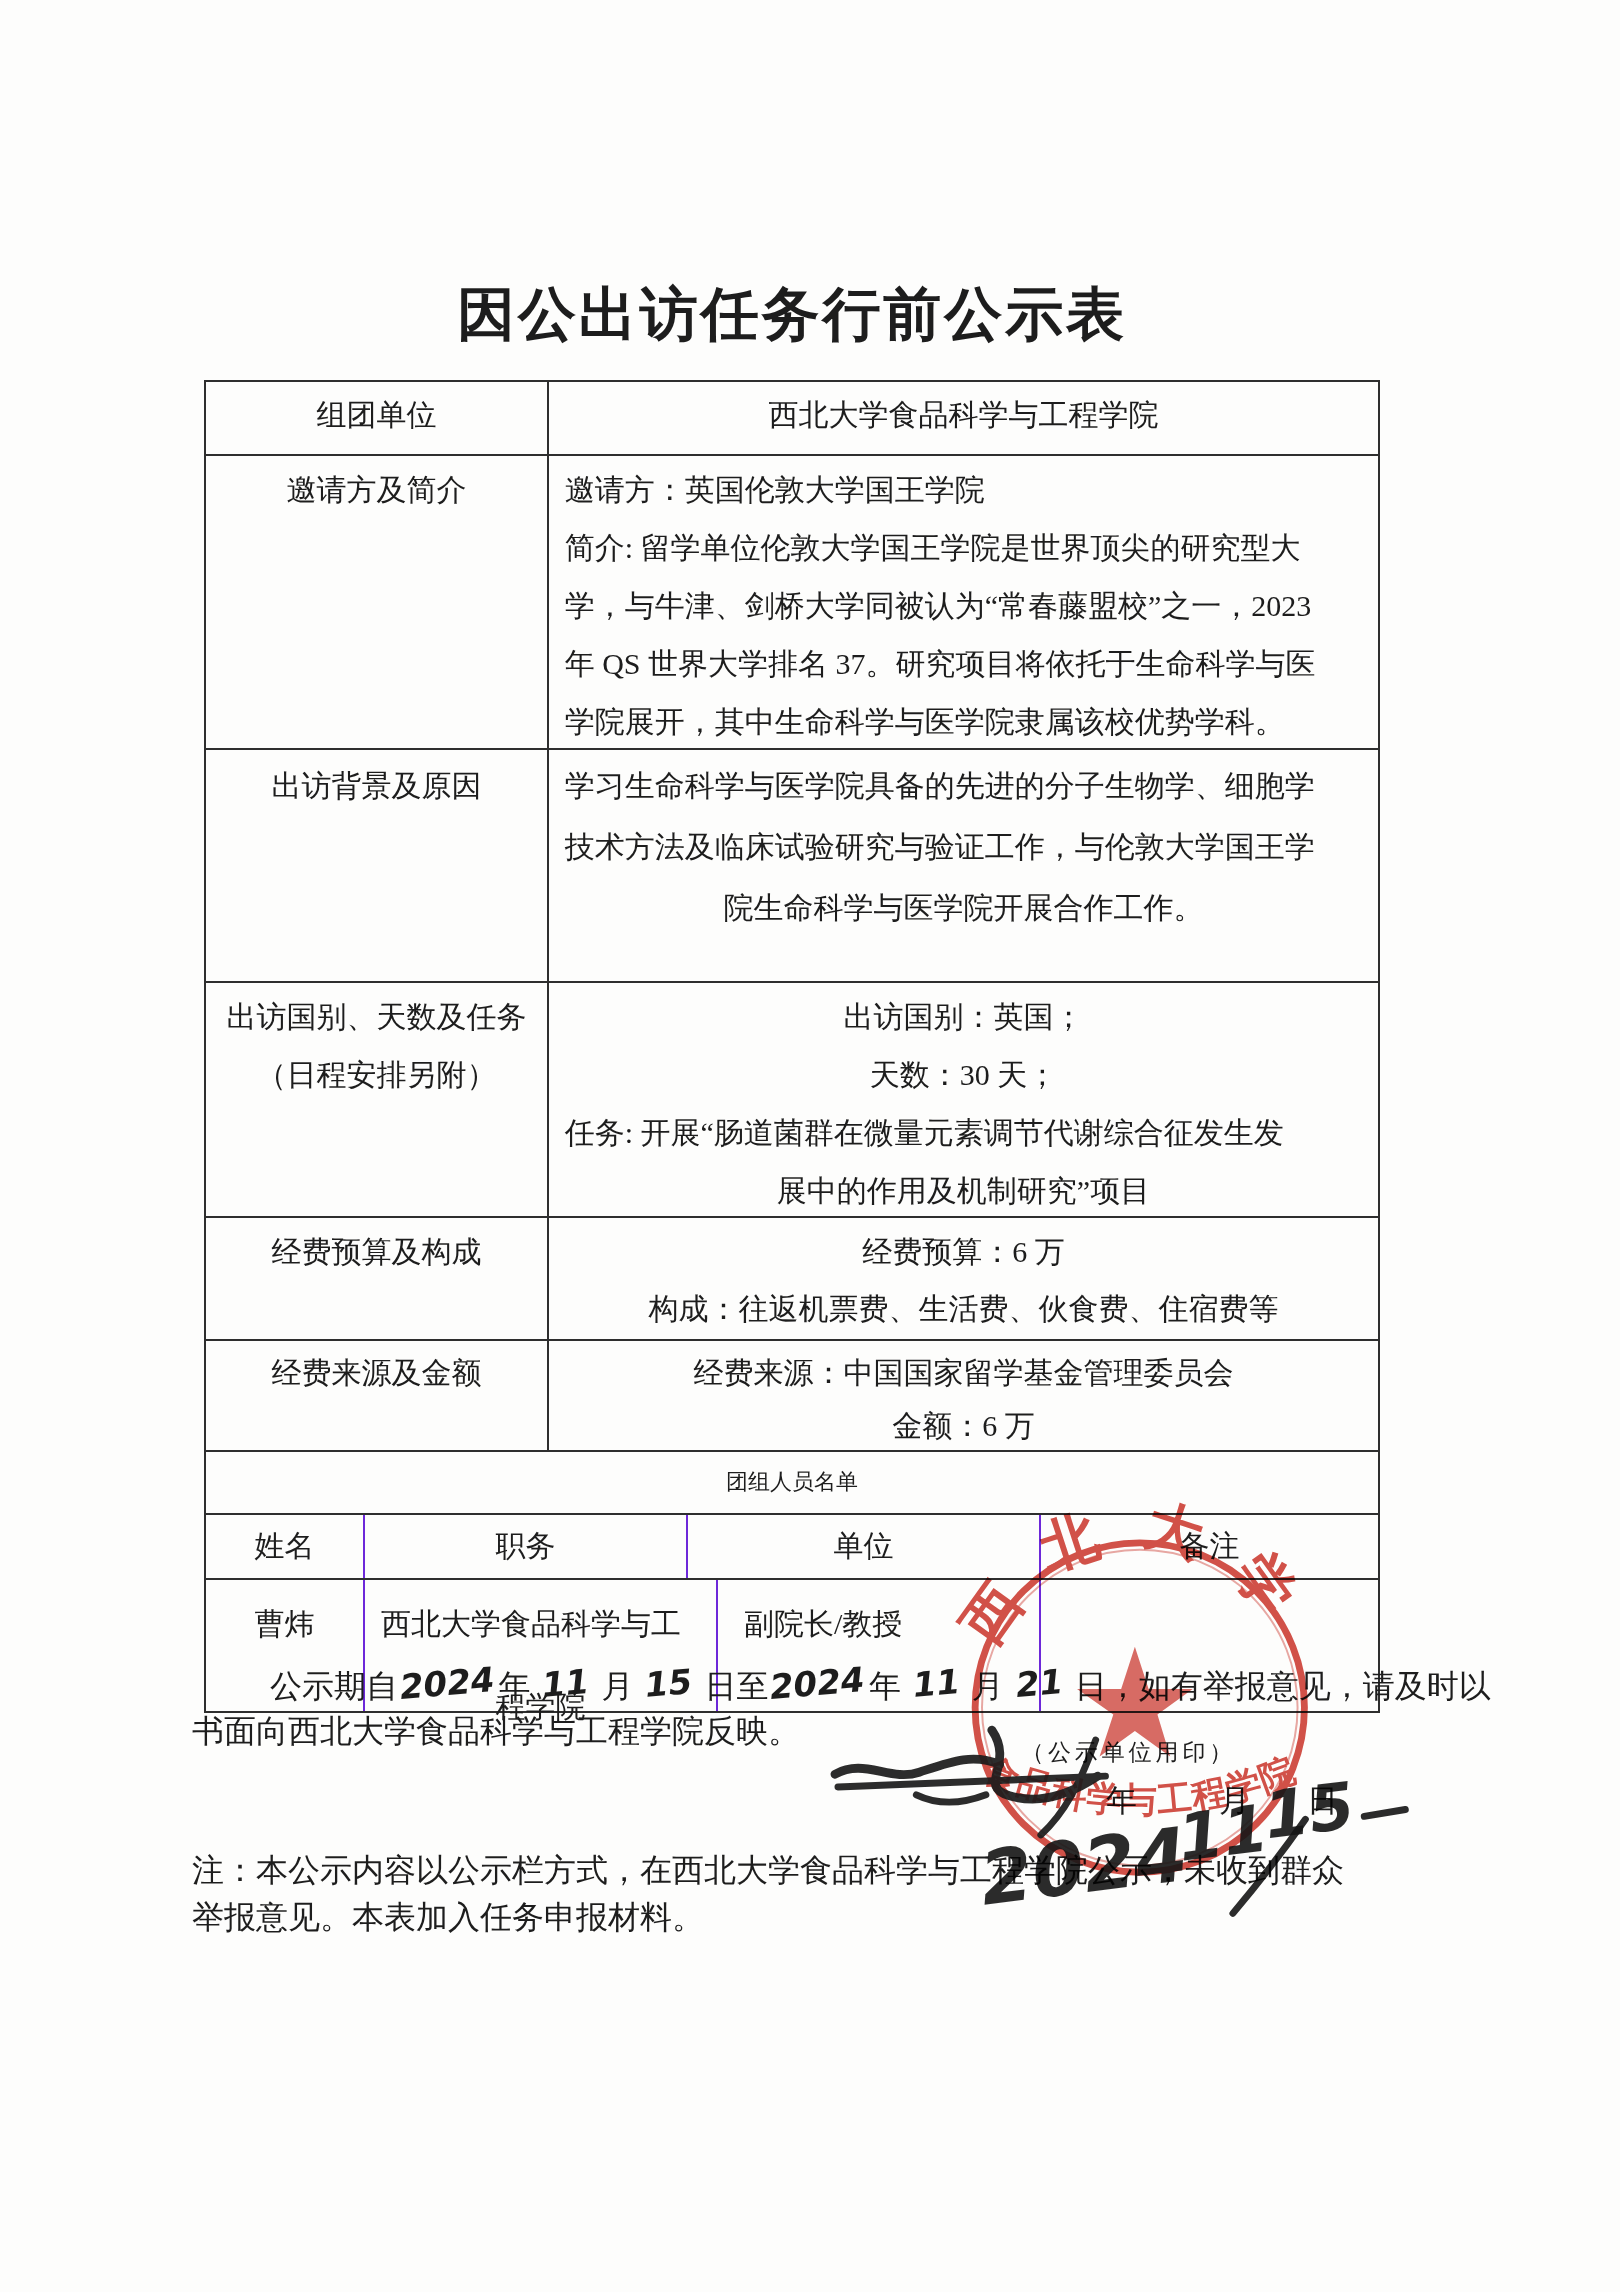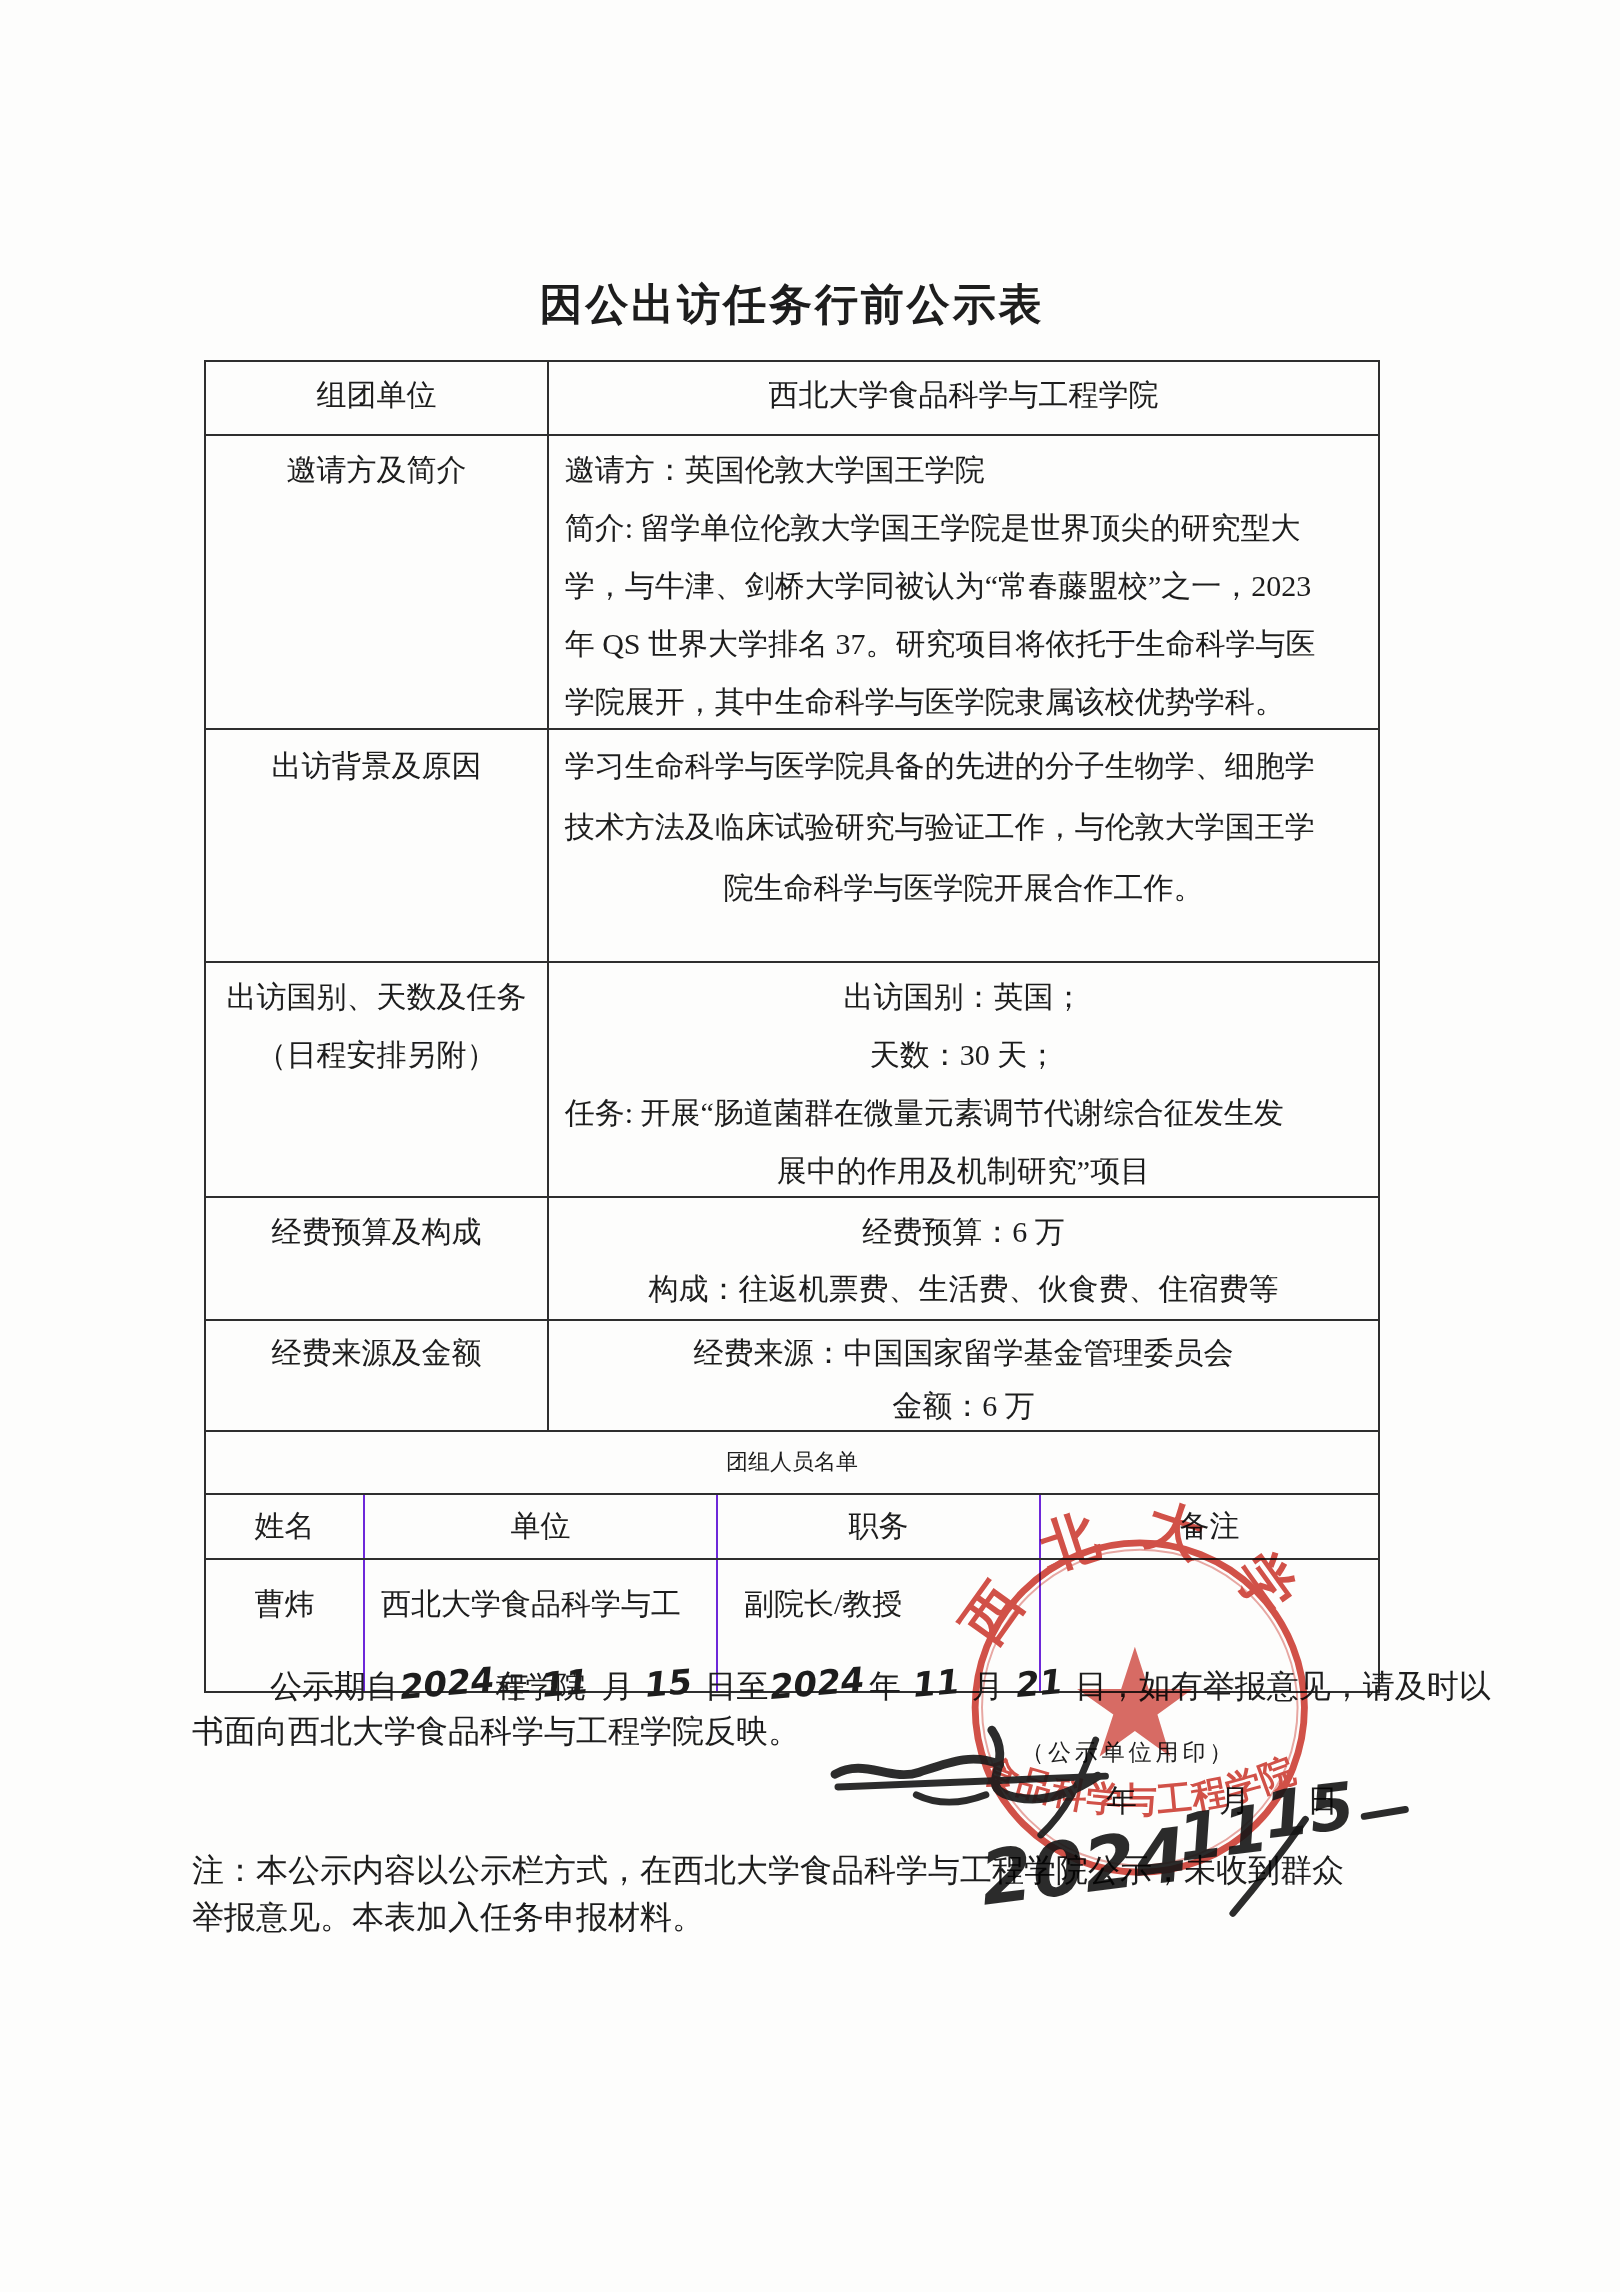--- a/index.html
+++ b/index.html
@@ -1,19 +1,19 @@
 <!DOCTYPE html>
 <html><head>
 <meta charset="utf-8">
 <style>
   html,body{margin:0;padding:0;background:#ffffff;}
   .page{position:relative;width:1620px;height:2293px;background:#fdfdfc;overflow:hidden;
         font-family:"Liberation Serif","DejaVu Serif",serif;color:#1d1d1d;}
   .content{position:absolute;left:204px;top:276px;width:1176px;}
-  .title{font-size:43px;font-weight:700;text-align:center;letter-spacing:2.9px;margin:0 0 25.5px 0;}
+  .title{font-size:58px;font-weight:700;text-align:center;letter-spacing:2.9px;margin:0 0 25.5px 0;}
 
   .tbl{border:2.9px solid #2e2e2e;}
   .trow{display:flex;border-top:2px solid #2e2e2e;box-sizing:border-box;}
   .trow.first{border-top:none;}
   .lcell{flex:0 0 343px;width:343px;border-right:2px solid #2e2e2e;text-align:center;
          padding-top:5.9px;box-sizing:border-box;font-size:30px;}
   .vcell{flex:1;padding:5.9px 15.7px 0 15.7px;font-size:30px;box-sizing:border-box;overflow:hidden;}
   .ln{line-height:58px;white-space:nowrap;}
   .c{text-align:center;}
   .h100{height:72px}.h300{height:294px}.h195{height:233px}.h240{height:235px}
@@ -116,22 +116,22 @@
         <div class="vcell">
           <div class="ln c">经费来源：中国国家留学基金管理委员会</div>
           <div class="ln c">金额：6 万</div>
         </div>
       </div>
 
       <div class="sect">团组人员名单</div>
 
       <div class="phead">
         <div class="pc w1">姓名</div>
+        <div class="pc w3">职务</div>
         <div class="pc w2">单位</div>
-        <div class="pc w3">职务</div>
         <div class="pc w4 last">备注</div>
       </div>
 
       <div class="pdata">
         <div class="pc w1 name ln">曹炜</div>
         <div class="pc w2 unit">
           <div class="ln u1">西北大学食品科学与工</div>
           <div class="ln u2">程学院</div>
         </div>
         <div class="pc w3 pos ln">副院长/教授</div>

